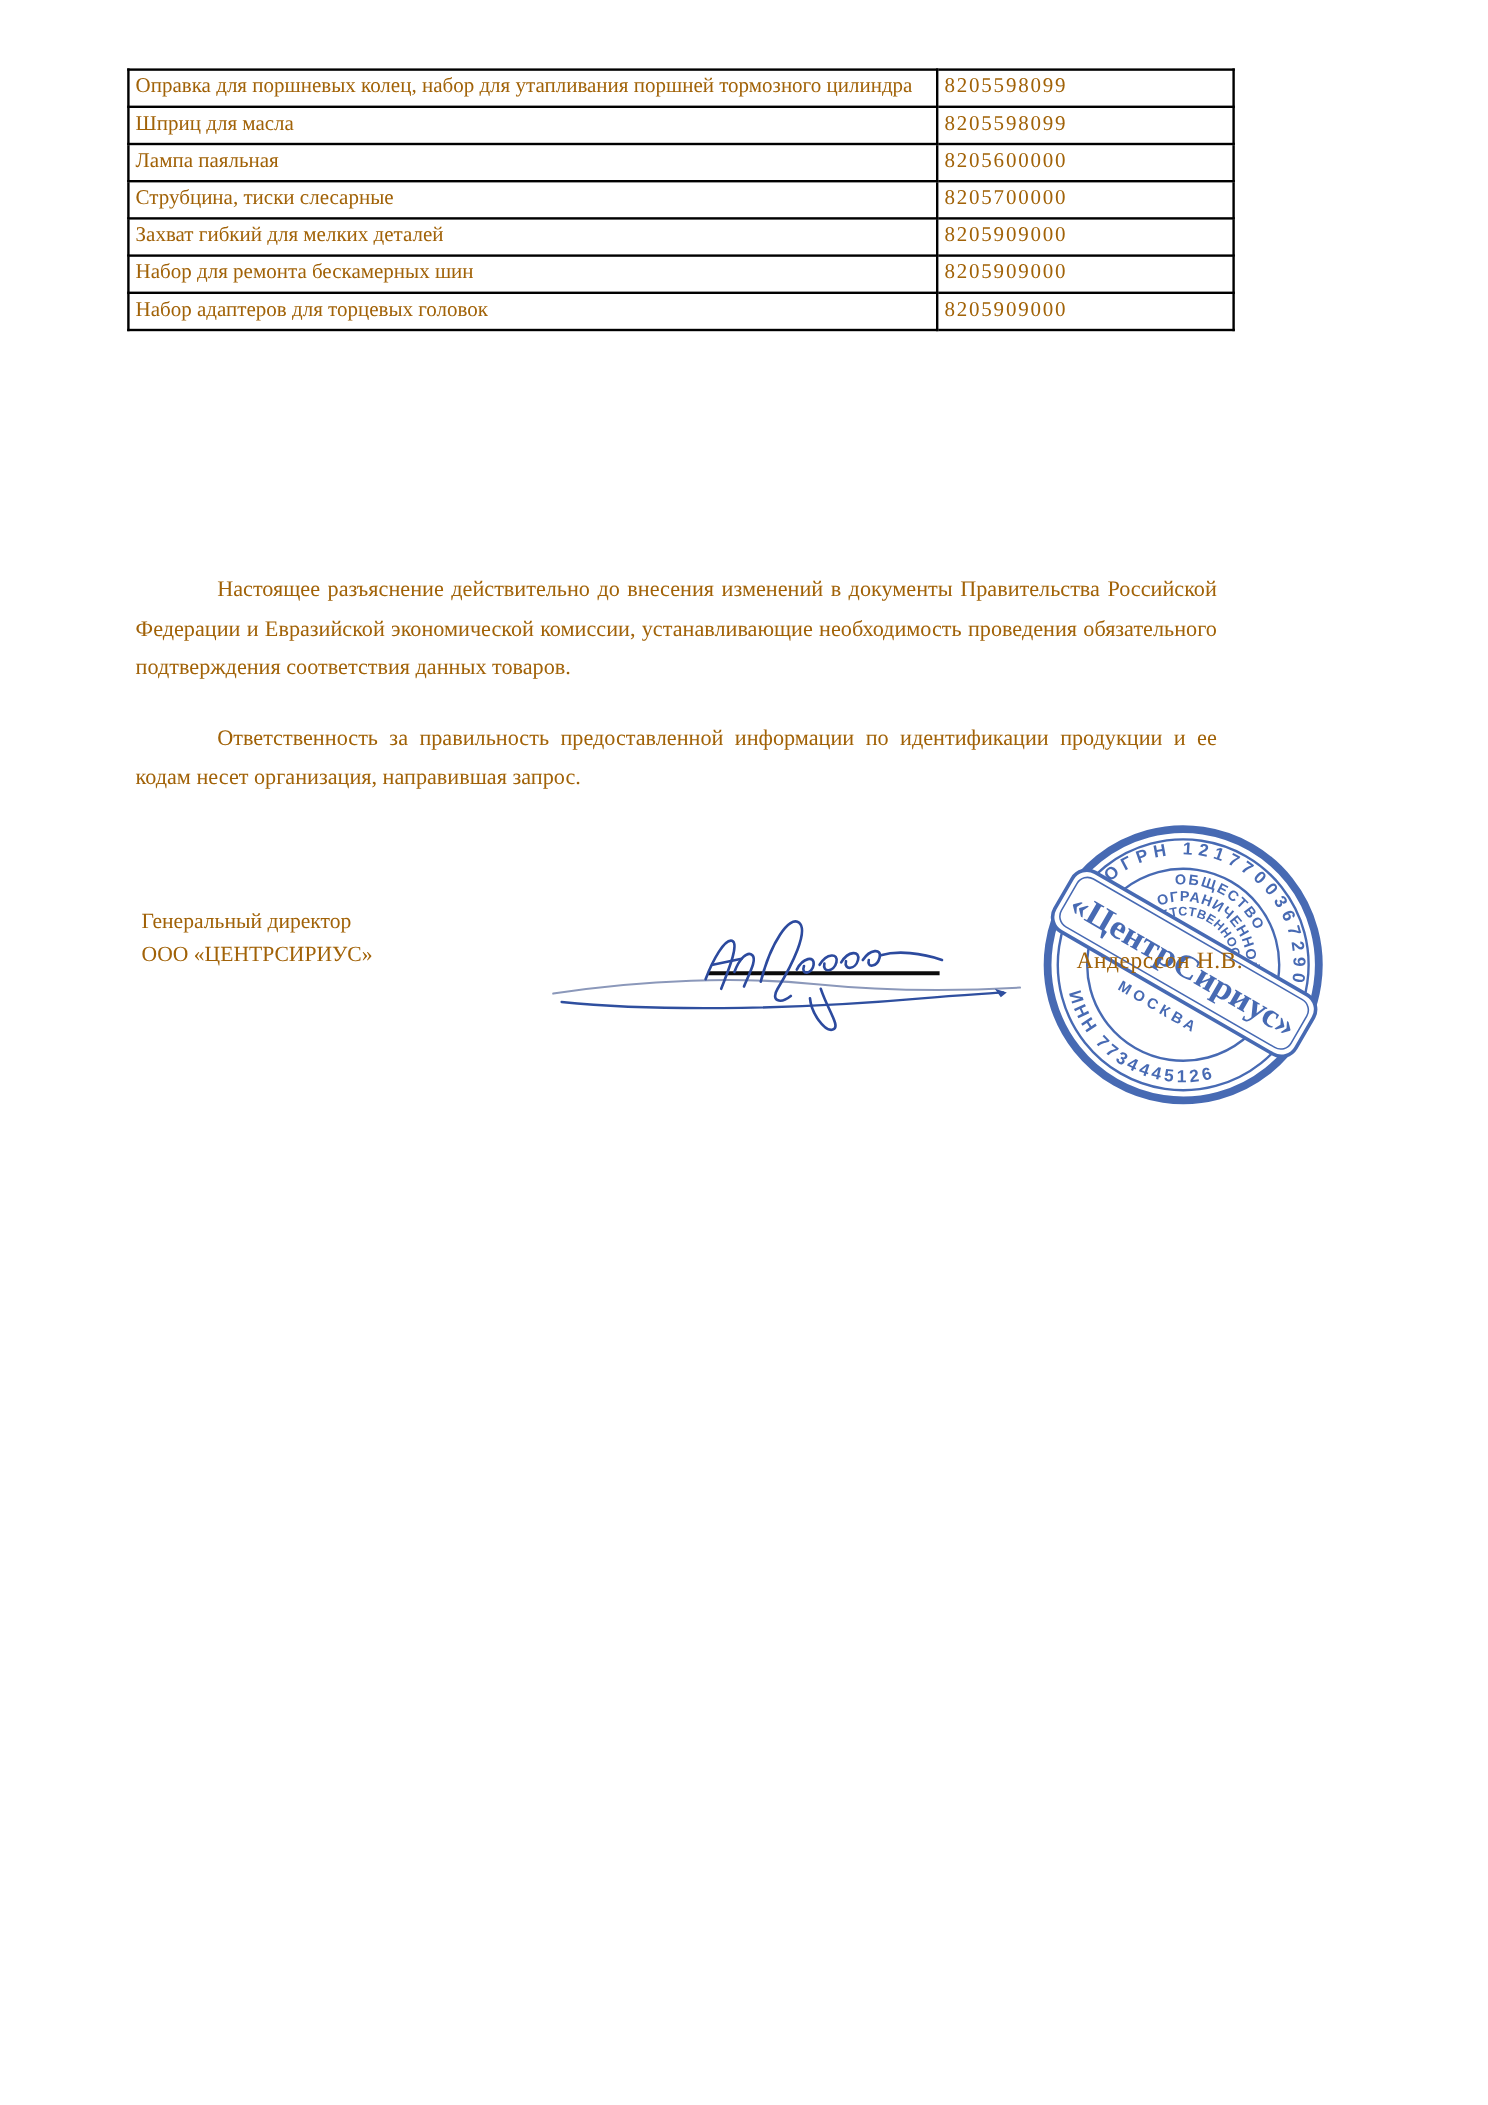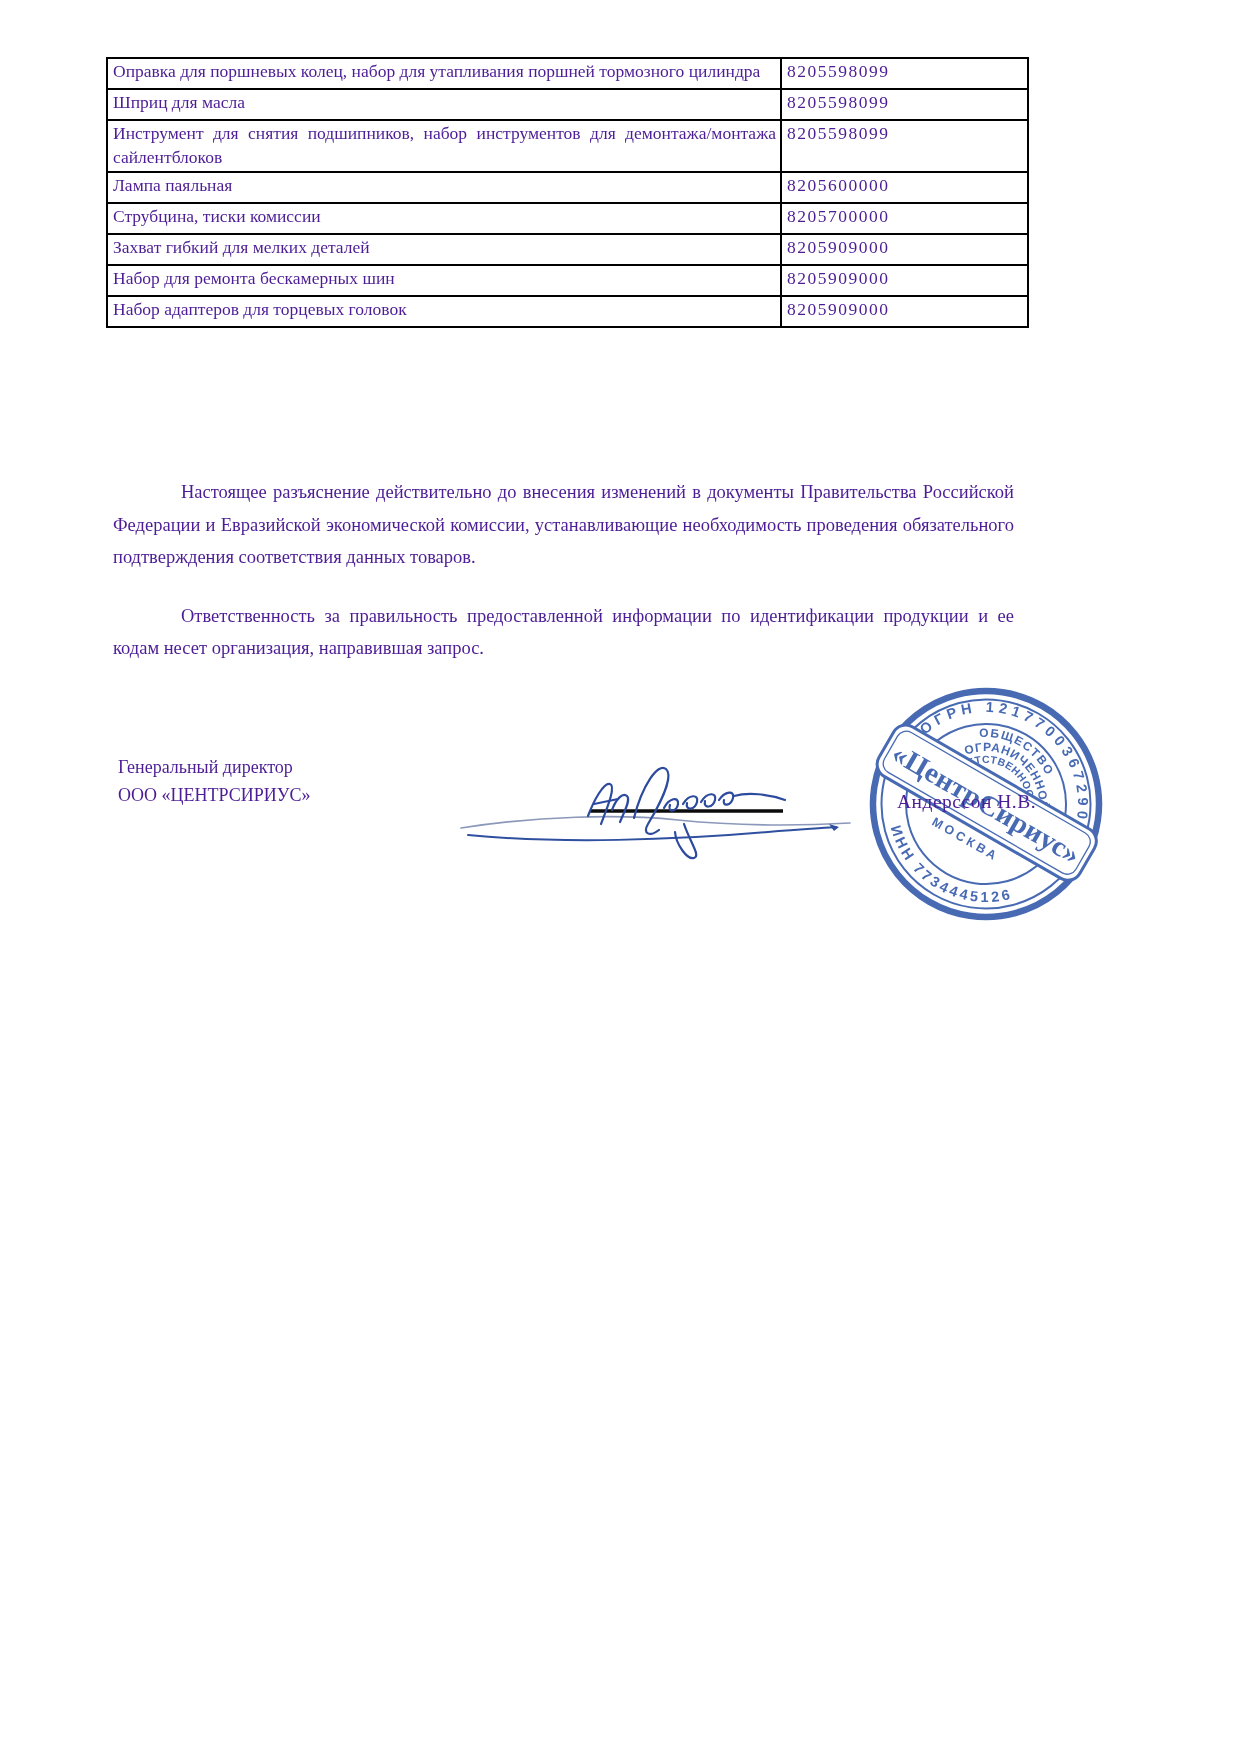--- a/index.html
+++ b/index.html
@@ -1,18 +1,18 @@
 <!DOCTYPE html>
 <html><head>
 <meta charset="utf-8">
 <style>
   html,body{margin:0;padding:0;background:#fff;}
   .page{
     position:relative;width:1240px;height:1754px;background:#ffffff;
-    font-family:"Liberation Serif", serif;color:#4c1d95;overflow:hidden;
+    font-family:"Liberation Serif", serif;color:#a16207;overflow:hidden;
   }
   
   .tbl-wrap{position:absolute;left:106px;top:57px;}
   table.codes{border-collapse:collapse;table-layout:fixed;width:899px;}
   table.codes td{
     border:2px solid #000;vertical-align:top;
     font-size:17.5px;line-height:23.5px;height:26px;
     padding:1px 4px 2px 5px;overflow:hidden;
   }
   td.c-name{width:663px;text-align:justify;}
@@ -52,29 +52,25 @@
 
       <tr>
           <td class="c-name">Оправка для поршневых колец, набор для утапливания поршней тормозного цилиндра</td>
           <td class="c-code">8205598099</td>
         </tr>
           <tr>
           <td class="c-name">Шприц для масла</td>
           <td class="c-code">8205598099</td>
         </tr>
           <tr>
-          <td class="c-name">Инструмент для снятия подшипников, набор инструментов для демонтажа/монтажа сайлентблоков</td>
-          <td class="c-code">8205598099</td>
-        </tr>
-          <tr>
           <td class="c-name">Лампа паяльная</td>
           <td class="c-code">8205600000</td>
         </tr>
           <tr>
-          <td class="c-name">Струбцина, тиски комиссии</td>
+          <td class="c-name">Струбцина, тиски слесарные</td>
           <td class="c-code">8205700000</td>
         </tr>
           <tr>
           <td class="c-name">Захват гибкий для мелких деталей</td>
           <td class="c-code">8205909000</td>
         </tr>
           <tr>
           <td class="c-name">Набор для ремонта бескамерных шин</td>
           <td class="c-code">8205909000</td>
         </tr>

